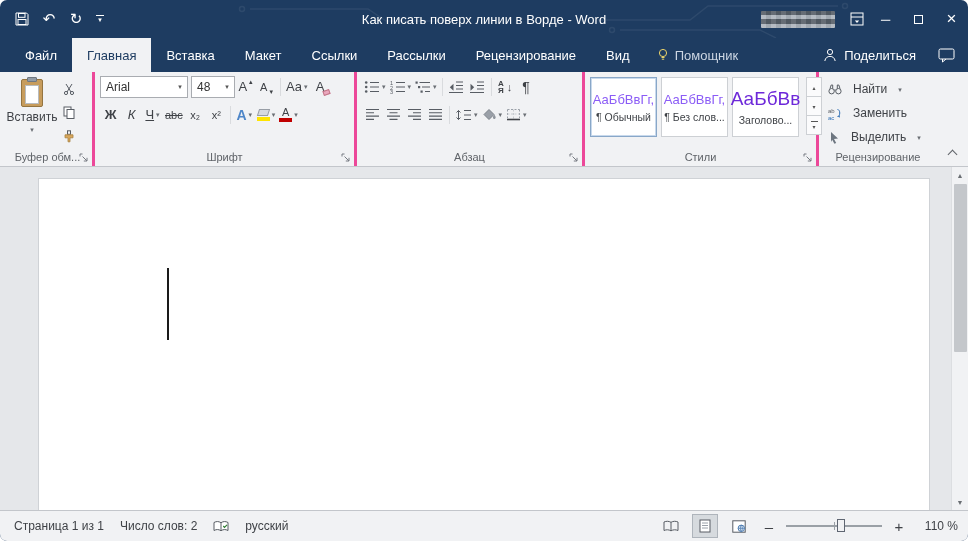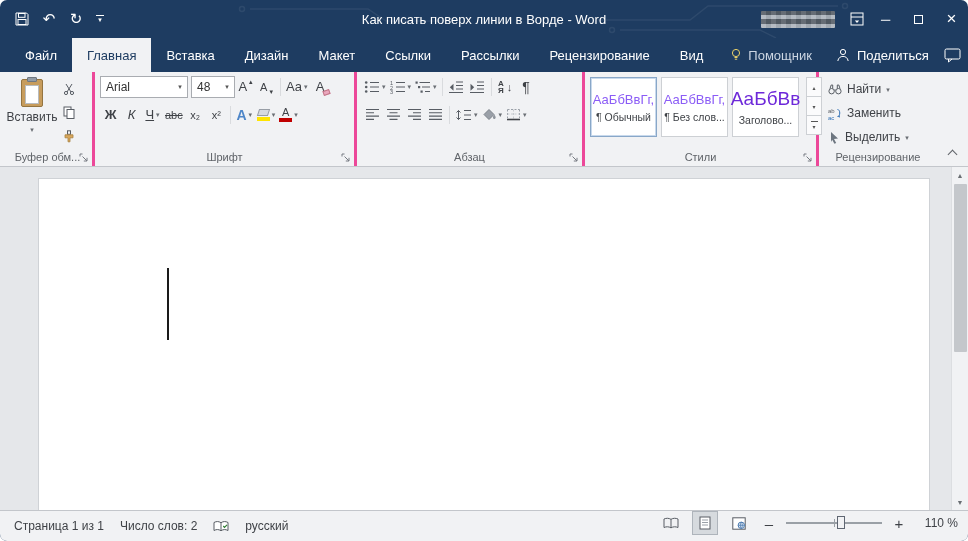--- a/index.html
+++ b/index.html
@@ -73,33 +73,33 @@
 .style-card.selected{border-color:#89a7c8;box-shadow:inset 0 0 0 1px #c8d9ec}
 .sprev{font-size:13px;color:#8b5cf6;white-space:nowrap}
 .sprev.h1{color:#6d28d9;font-size:19px}
 .sname{font-size:10.5px;color:#3f4247;white-space:nowrap}
 .style-scroll{display:flex;flex-direction:column;margin-left:3px}
 .ssbtn{width:16px;height:20px;border:1px solid #cdd0d4;background:#fbfbfc;font-size:6px;color:#555;display:inline-flex;flex-direction:column;align-items:center;justify-content:center;padding:0;gap:1px}
 .ssbtn + .ssbtn{margin-top:-1px}
 .ssbtn .bar{width:7px;height:1px;background:#555;display:block}
 
 .edit-rows{display:flex;flex-direction:column;gap:4px;padding:4px 2px 0 4px}
-.edit-row{display:flex;align-items:center;gap:5px;font-size:12px;color:#3f4247;background:none;border:none;height:20px;font-family:inherit;padding:0}
+.edit-row{display:flex;align-items:center;gap:11px;font-size:12px;color:#3f4247;background:none;border:none;height:20px;font-family:inherit;padding:0}
 .ribbon-collapse{position:absolute;right:9px;bottom:7px;background:none;border:none;width:14px;height:11px;padding:0}
 .chev{display:block;width:7px;height:7px;border-left:1.5px solid #5f6368;border-top:1.5px solid #5f6368;transform:rotate(45deg);margin:2px auto 0}
 
 .docarea{flex:1;position:relative;background:#e5e7ea;overflow:hidden}
 .page{position:absolute;left:38px;top:11px;width:892px;bottom:-2px;background:#fff;border:1px solid #cfd2d6}
 .textcaret{position:absolute;left:128px;top:89px;width:2px;height:72px;background:#1a1a1a}
 .vscroll{position:absolute;right:0;top:0;bottom:0;width:17px;background:#f1f2f4;border-left:1px solid #dcdee1;display:flex;flex-direction:column;align-items:center}
 .scr-btn{width:17px;height:16px;border:none;background:none;font-size:7px;color:#6a6e73;padding:0}
 .scr-thumb{width:13px;height:168px;background:#c4c7cb;border-radius:1px;margin-top:1px}
 .scr-spacer{flex:1}
 
-.statusbar{height:31px;background:#f1f2f4;border-top:1px solid #c3c6cb;display:flex;align-items:flex-start;font-size:12px;color:#3f4247;flex:0 0 auto;padding:0 10px 0 6px}
+.statusbar{height:31px;background:#f1f2f4;border-top:1px solid #c3c6cb;display:flex;align-items:center;font-size:12px;color:#3f4247;flex:0 0 auto;padding:0 10px 0 6px}
 .sb-item{display:flex;align-items:center;gap:4px;background:none;border:none;font:inherit;color:inherit;padding:0 8px;height:100%}
 .sb-right{margin-left:auto;display:flex;align-items:center;gap:8px}
 .viewbtn{width:26px;height:24px;display:inline-flex;align-items:center;justify-content:center;background:none;border:1px solid transparent;padding:0}
 .viewbtn.active{background:#d6dade;border-color:#aeb4bb}
 .zoombtn{background:none;border:none;font-size:15px;color:#3f4247;width:18px;padding:0;font-family:inherit}
 .ztrack{width:96px;height:2px;background:#9aa0a6;position:relative}
 .ztick{position:absolute;left:50%;top:-3px;width:1px;height:8px;background:#9aa0a6}
 .zhandle{position:absolute;left:53%;top:-6px;width:8px;height:13px;background:#f1f2f4;border:1px solid #5f6672}
 .zoomlabel{min-width:42px;text-align:right;background:none;border:none;font:inherit;color:inherit;padding:0}
 </style>
@@ -157,21 +157,20 @@
       <button class="tb-btn win close">
           <span>×</span>
         </button>
     </div>
   </div>
 
   <div class="tabrow">
     <button class="tab">Файл</button>
     <button class="tab active">Главная</button>
     <button class="tab">Вставка</button>
-    <button class="tab">Дизайн</button>
     <button class="tab">Макет</button>
     <button class="tab">Ссылки</button>
     <button class="tab">Рассылки</button>
     <button class="tab">Рецензирование</button>
     <button class="tab">Вид</button>
     <button class="tab assistant">
       <svg width="12" height="14" viewBox="0 0 12 14">
           <circle cx="6" cy="5" r="3.6" fill="none" stroke="#e9d26a"></circle>
           <path d="M4.5 9.5h3M4.8 11.2h2.4" stroke="#e9d26a"></path>
         </svg>

